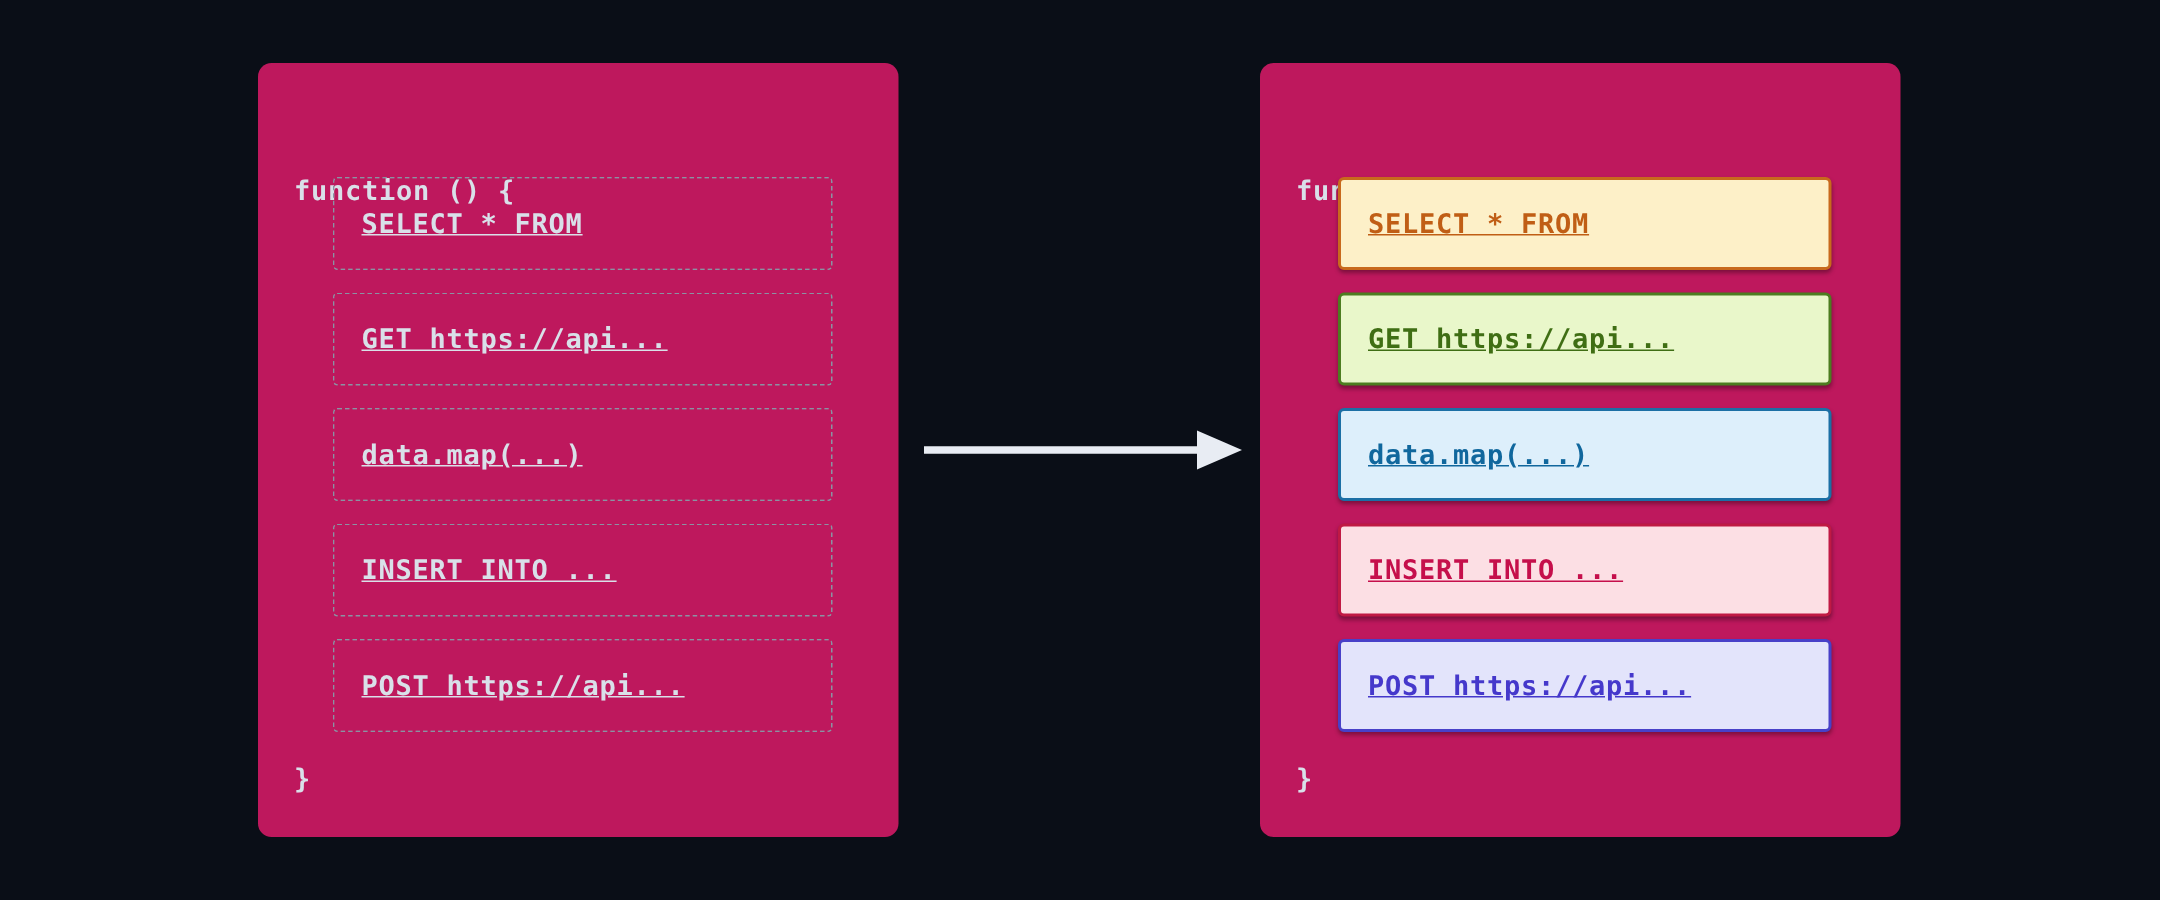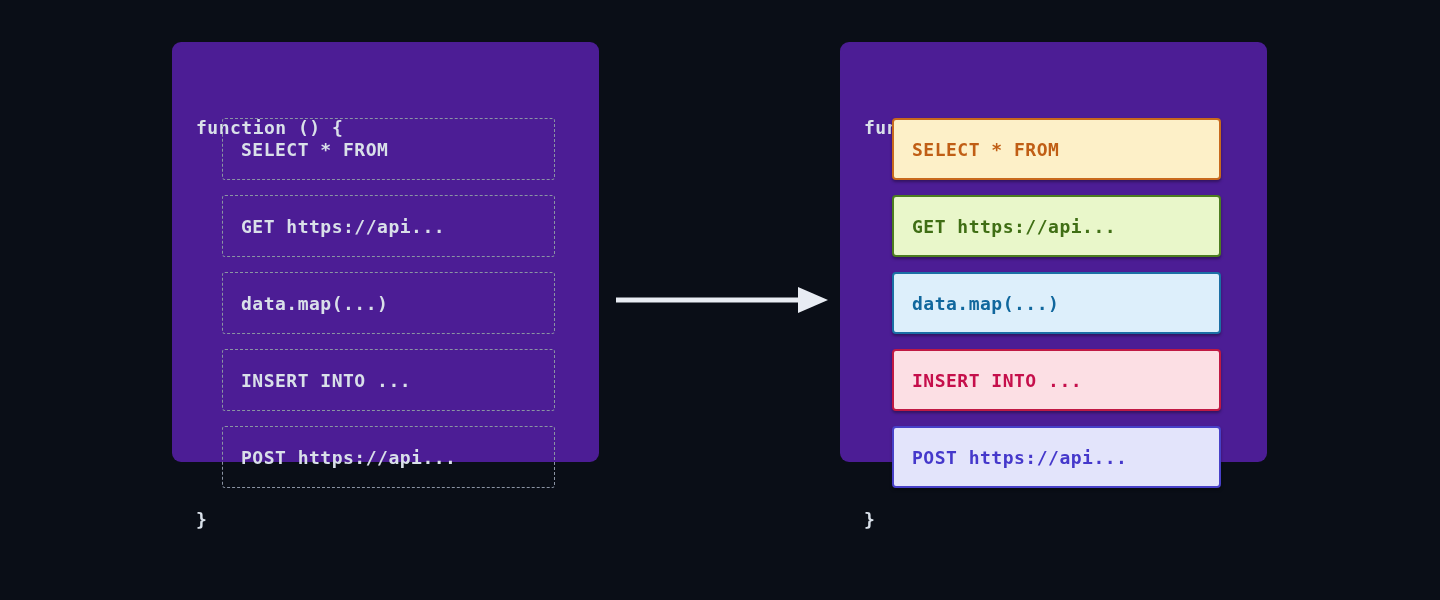--- a/index.html
+++ b/index.html
@@ -12,22 +12,22 @@
   .canvas {
     position: relative;
     width: 1440px;
     height: 600px;
     background: #0a0e17;
   }
   .panel {
     position: absolute;
     top: 42px;
     width: 427px;
-    height: 420px;
-    background: #4c1d95;
+    height: 516px;
+    background: #be185d;
     border-radius: 9px;
   }
   .panel-left  { left: 172px; }
   .panel-right { left: 840px; }
   .fn-header, .fn-footer {
     position: absolute;
     left: 24px;
     font-size: 18px;
     font-weight: 700;
     color: #d9e0e9;
@@ -48,20 +48,21 @@
     height: 62px;
     margin-bottom: 15px;
     display: flex;
     align-items: center;
     padding-left: 18px;
     font-size: 18px;
     font-weight: 700;
     letter-spacing: 0.5px;
     white-space: pre;
     border-radius: 4px;
+    text-decoration: underline;
   }
   .code-item.ghost {
     border: 1px dashed #8a93a3;
     color: #d9e0e9;
     border-radius: 3px;
   }
   .code-item.solid {
     border: 2px solid;
     box-shadow: 0 2px 3px rgba(0, 0, 0, 0.35);
   }

